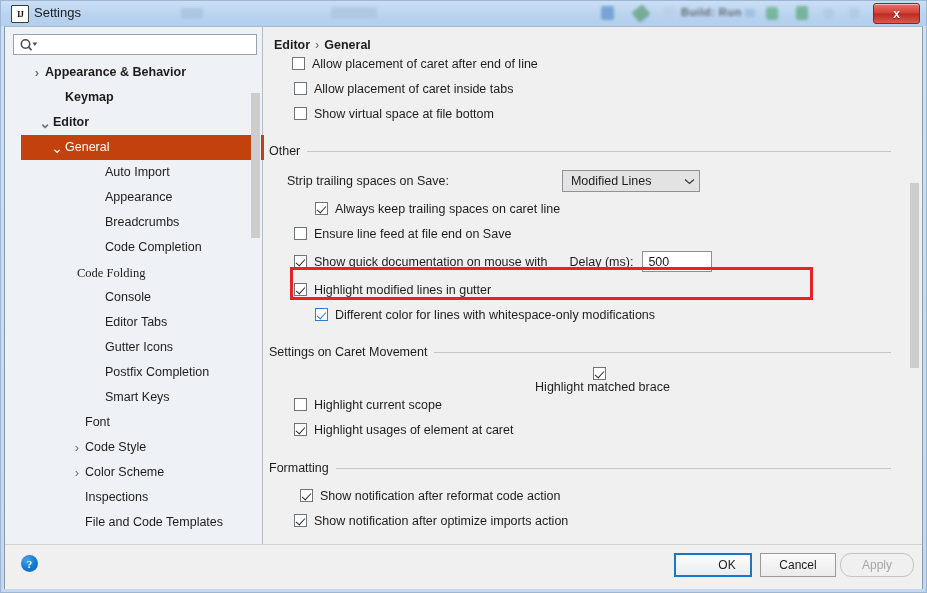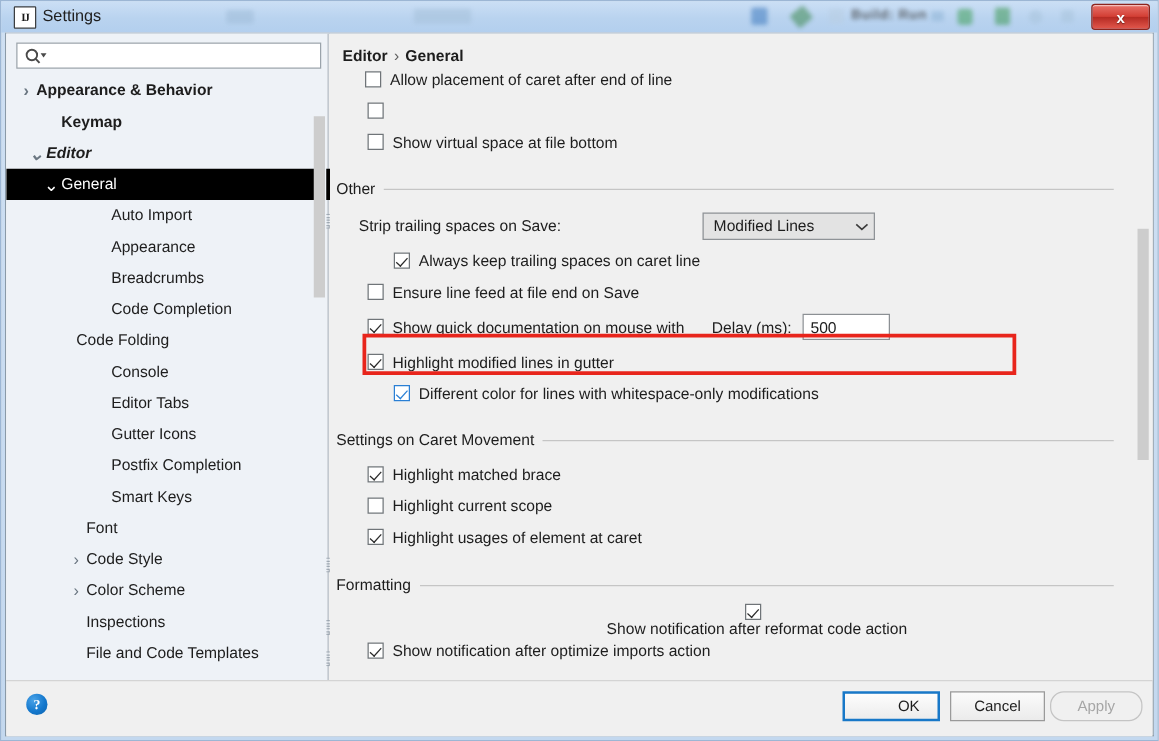--- a/index.html
+++ b/index.html
@@ -137,35 +137,35 @@
     width: 212px; height: 19px;
     border: none; outline: none;
     background: transparent;
     font-family: "Liberation Sans", sans-serif;
     font-size: 12px;
     color: #1d1d1d;
   }
 
   .tree {
     position: absolute;
-    left: 0; top: 33px;
+    left: 16px; top: 33px;
     width: 280px; height: 484px;
     overflow: hidden;
   }
   .tree-row {
     position: relative;
     height: 25px;
     line-height: 25px;
     white-space: nowrap;
     cursor: default;
     font-size: 12.5px;
     color: #1d1d1d;
   }
   .tree-row.selected {
-    background: #000000;
+    background: #c2410c;
     color: #ffffff;
   }
   .tree-row.bold { font-weight: bold; }
   .tw {
     display: inline-block;
     width: 16px;
     text-align: center;
     vertical-align: middle;
     color: #6b7782;
     font-size: 10px;
@@ -432,33 +432,33 @@
           <circle cx="6.5" cy="6" r="4.2" fill="none" stroke="#4a4a4a" stroke-width="1.5"></circle>
           <line x1="9.6" y1="9.1" x2="12.6" y2="12.3" stroke="#4a4a4a" stroke-width="1.6"></line>
           <polygon points="13.5,4.6 18.2,4.6 15.85,8.0" fill="#4a4a4a"></polygon>
         </svg>
         <input class="search-input" type="text" value="" placeholder="" style="">
       </div>
 
       <div class="tree" id="tree-container">
           <div class="tree-row bold" style="padding-left: 8px;"><span class="tw" style="font-size: 13px;">›</span><span class="tree-label">Appearance &amp; Behavior</span></div>
           <div class="tree-row bold" style="padding-left: 28px;"><span class="tw">&nbsp;</span><span class="tree-label">Keymap</span></div>
-          <div class="tree-row bold" style="padding-left: 16px; font-style: italic;"><span class="tw" style="font-size: 14px; line-height: 18px;">⌄</span><span class="tree-label">Editor</span></div>
+          <div class="tree-row bold" style="padding-left: 16px;"><span class="tw" style="font-size: 14px; line-height: 18px;">⌄</span><span class="tree-label">Editor</span></div>
           <div class="tree-row selected" style="padding-left: 28px;"><span class="tw" style="font-size: 14px; line-height: 18px;">⌄</span><span class="tree-label">General</span></div>
           <div class="tree-row" style="padding-left: 68px;"><span class="tw">&nbsp;</span><span class="tree-label">Auto Import</span><span class="copy-icon"><svg width="12" height="12" viewBox="0 0 12 12">
                 <rect x="0.5" y="2.5" width="7" height="9" fill="#eef2f7" stroke="#7e8b98"></rect>
                 <rect x="3.5" y="0.5" width="8" height="9" fill="#eef2f7" stroke="#7e8b98"></rect>
                 <line x1="5" y1="3" x2="10" y2="3" stroke="#7e8b98"></line>
                 <line x1="5" y1="5" x2="10" y2="5" stroke="#7e8b98"></line>
                 <line x1="5" y1="7" x2="10" y2="7" stroke="#7e8b98"></line>
               </svg></span></div>
           <div class="tree-row" style="padding-left: 68px;"><span class="tw">&nbsp;</span><span class="tree-label">Appearance</span></div>
           <div class="tree-row" style="padding-left: 68px;"><span class="tw">&nbsp;</span><span class="tree-label">Breadcrumbs</span></div>
           <div class="tree-row" style="padding-left: 68px;"><span class="tw">&nbsp;</span><span class="tree-label">Code Completion</span></div>
-          <div class="tree-row" style="padding-left: 40px;"><span class="tw">&nbsp;</span><span class="tree-label">Code Folding</span></div>
+          <div class="tree-row" style="padding-left: 40px; font-family: Liberation Serif, serif;"><span class="tw">&nbsp;</span><span class="tree-label">Code Folding</span></div>
           <div class="tree-row" style="padding-left: 68px;"><span class="tw">&nbsp;</span><span class="tree-label">Console</span></div>
           <div class="tree-row" style="padding-left: 68px;"><span class="tw">&nbsp;</span><span class="tree-label">Editor Tabs</span></div>
           <div class="tree-row" style="padding-left: 68px;"><span class="tw">&nbsp;</span><span class="tree-label">Gutter Icons</span></div>
           <div class="tree-row" style="padding-left: 68px;"><span class="tw">&nbsp;</span><span class="tree-label">Postfix Completion</span></div>
           <div class="tree-row" style="padding-left: 68px;"><span class="tw">&nbsp;</span><span class="tree-label">Smart Keys</span></div>
           <div class="tree-row" style="padding-left: 48px;"><span class="tw">&nbsp;</span><span class="tree-label">Font</span></div>
           <div class="tree-row" style="padding-left: 48px;"><span class="tw" style="font-size: 13px;">›</span><span class="tree-label">Code Style</span><span class="copy-icon"><svg width="12" height="12" viewBox="0 0 12 12">
                 <rect x="0.5" y="2.5" width="7" height="9" fill="#eef2f7" stroke="#7e8b98"></rect>
                 <rect x="3.5" y="0.5" width="8" height="9" fill="#eef2f7" stroke="#7e8b98"></rect>
                 <line x1="5" y1="3" x2="10" y2="3" stroke="#7e8b98"></line>
@@ -495,20 +495,21 @@
 
       <div class="scrollarea">
         <div class="scrollinner">
 
           <div class="row" style="margin-left:28px;">
             <span class="cb"></span>
             <span class="cb-label">Allow placement of caret after end of line</span>
           </div>
           <div class="row" style="margin-left:30px;">
             <span class="cb"></span>
+            <span class="cb-label">Allow placement of caret inside tabs</span>
           </div>
           <div class="row" style="margin-left:30px;">
             <span class="cb"></span>
             <span class="cb-label">Show virtual space at file bottom</span>
           </div>
 
           <div class="section" style="margin:14px 13px 4px 5px;">
             <span class="section-title">Other</span>
             <span class="section-rule"></span>
           </div>
@@ -550,39 +551,39 @@
           <div class="row" style="margin-left:51px;">
             <span class="cb checked focused"></span>
             <span class="cb-label">Different color for lines with whitespace-only modifications</span>
           </div>
 
           <div class="section" style="margin:14px 13px 4px 5px;">
             <span class="section-title">Settings on Caret Movement</span>
             <span class="section-rule"></span>
           </div>
 
-          <div class="row" style="margin-left:30px;">
+          <div class="row" style="margin-left:30px;flex-direction:column;">
             <span class="cb checked"></span>
             <span class="cb-label">Highlight matched brace</span>
           </div>
           <div class="row" style="margin-left:30px;">
             <span class="cb"></span>
             <span class="cb-label">Highlight current scope</span>
           </div>
           <div class="row" style="margin-left:30px;">
             <span class="cb checked"></span>
             <span class="cb-label">Highlight usages of element at caret</span>
           </div>
 
           <div class="section" style="margin:15px 13px 4px 5px;">
             <span class="section-title">Formatting</span>
             <span class="section-rule"></span>
           </div>
 
-          <div class="row" style="margin-left:36px;flex-direction:column;">
+          <div class="row" style="margin-left:36px;">
             <span class="cb checked"></span>
             <span class="cb-label">Show notification after reformat code action</span>
           </div>
           <div class="row" style="margin-left:30px;">
             <span class="cb checked"></span>
             <span class="cb-label">Show notification after optimize imports action</span>
           </div>
 
           <div class="row" style="margin-left:30px; height:18px;">
             <span class="cb-label" style="margin-left:0; color:#555;">...</span>

